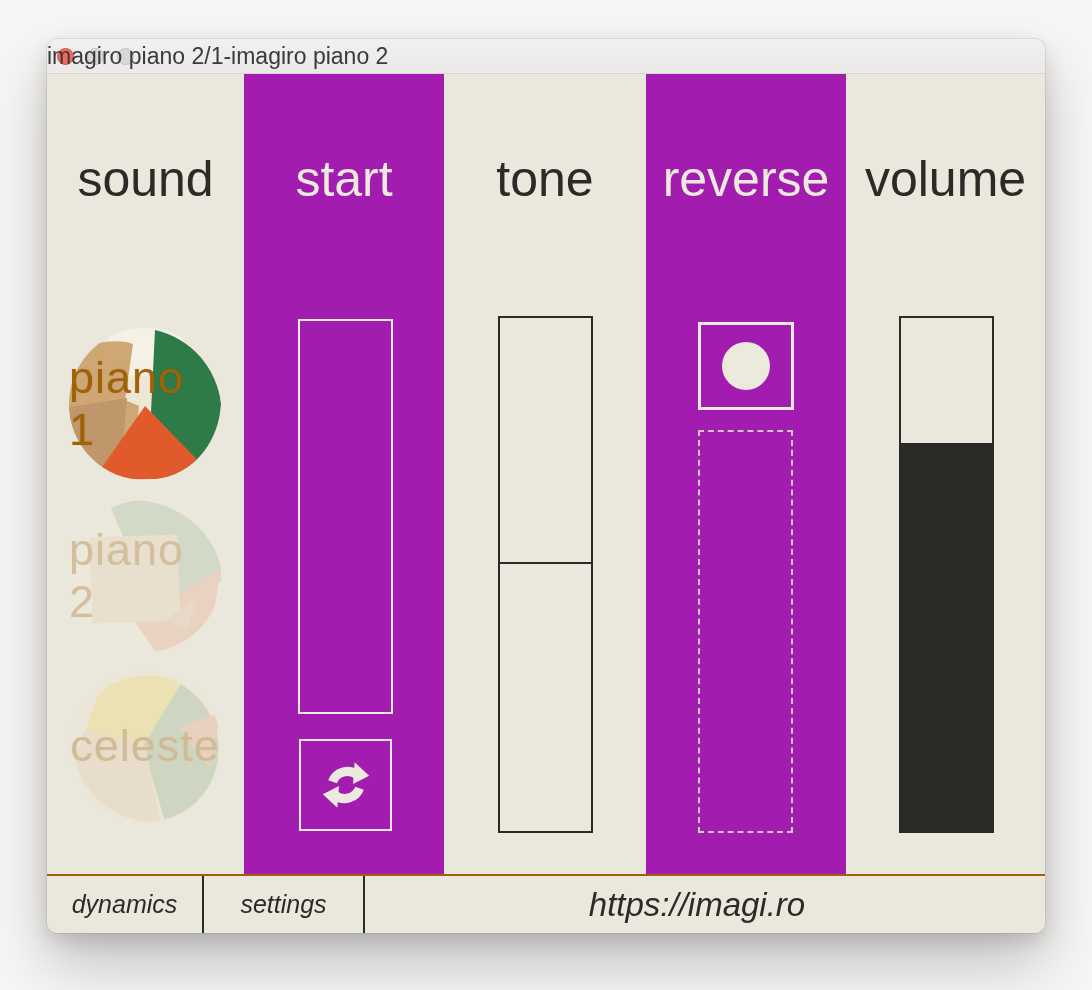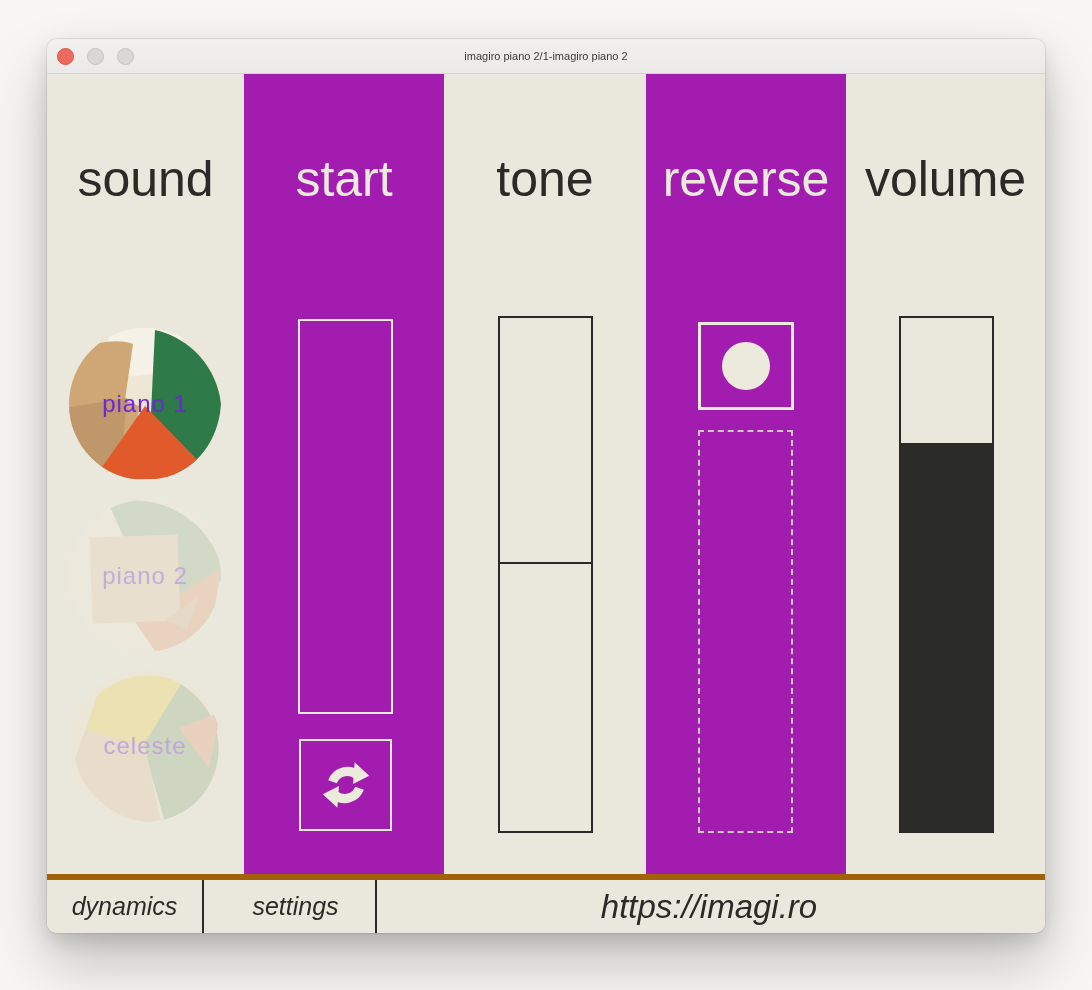--- a/index.html
+++ b/index.html
@@ -22,22 +22,22 @@
     background:linear-gradient(#f1f0ef,#ebeae9);
     border-bottom:1px solid #d6d4d2;
     border-radius:10px 10px 0 0;
   }
   .traffic { position:absolute; left:10px; top:9px; display:flex; gap:13px; }
   .tl { width:17px; height:17px; border-radius:50%; }
   .tl.red  { background:#ee6a5e; border:1px solid #dd5648; }
   .tl.gray { background:#d9d8d7; border:1px solid #c5c3c1; }
   .titletext {
     position:absolute; left:0; right:0; top:0; height:35px;
-    line-height:35px; text-align:center;
-    font-size:11px; color:#3a3a3a;
+    line-height:35px; 
+    font-size:23px; color:#3a3a3a;
   }
   
   .content { position:absolute; left:0; top:35px; width:998px; height:800px; display:flex; }
   .col { position:relative; height:100%; }
   .col.light { background:#eae8dc; color:#2b2a27; }
   .col.dark  { background:#a21caf; color:#ece9dd; }
   .col-sound  { width:197px; }
   .col-start  { width:200px; }
   .col-tone   { width:202px;padding-left:10px; }
   .col-reverse{ width:200px;padding-left:32px; }
@@ -46,21 +46,21 @@
     position:absolute; top:70px; left:0; width:100%;
     text-align:center; font-size:50px; line-height:70px;
     letter-spacing:0; font-weight:400;
   }
   
   .preset { position:absolute; left:22px; width:152px; height:152px; cursor:pointer; }
   .preset svg { position:absolute; left:0; top:0; width:152px; height:152px; }
   .preset .preset-label {
     position:absolute; left:0; top:0; width:100%; height:100%;
     display:flex; align-items:center; justify-content:center;
-    color:#6d28d9; font-size:24px; letter-spacing:1px;
+    color:#a16207; font-size:45px; letter-spacing:1px;
     text-shadow:0 0 2px rgba(0,0,0,.1);
   }
   .preset.p1 { top:254px; }
   .preset.p2 { top:426px; opacity:.30; }
   .preset.p3 { top:596px; opacity:.33; }
   
   .slider-cream {
     position:absolute; left:54px; top:245px; width:95px; height:395px;
     border:2px solid #ece9dd; background:transparent; cursor:pointer;
   }
@@ -90,25 +90,24 @@
     cursor:pointer;
   }
   .rev-dot { width:48px; height:48px; border-radius:50%; background:#ece9dd; }
   .rev-zone {
     position:absolute; left:52px; top:356px; width:95px; height:403px;
     border:2px dashed #c9c7be; cursor:pointer;
   }
   
   .footer {
     position:absolute; left:0; bottom:0; width:998px; height:59px;
-    background:#eae8dc; border-top:6px solid #a16207;
+    background:#eae8dc; border-top:2px solid #a16207;
     border-radius:0 0 10px 10px;
     display:flex; align-items:stretch;
     color:#2b2a27;
-    gap:12px;
   }
   .footer .tab {
     display:flex; align-items:center; justify-content:center;
     font-style:italic; font-size:25px; cursor:pointer;
   }
   .tab-dynamics { width:157px; border-right:2px solid #2a2a27; }
   .tab-settings { width:161px; border-right:2px solid #2a2a27; }
   .linkcell {
     flex:1; display:flex; align-items:center; justify-content:center;
     padding-right:16px;

